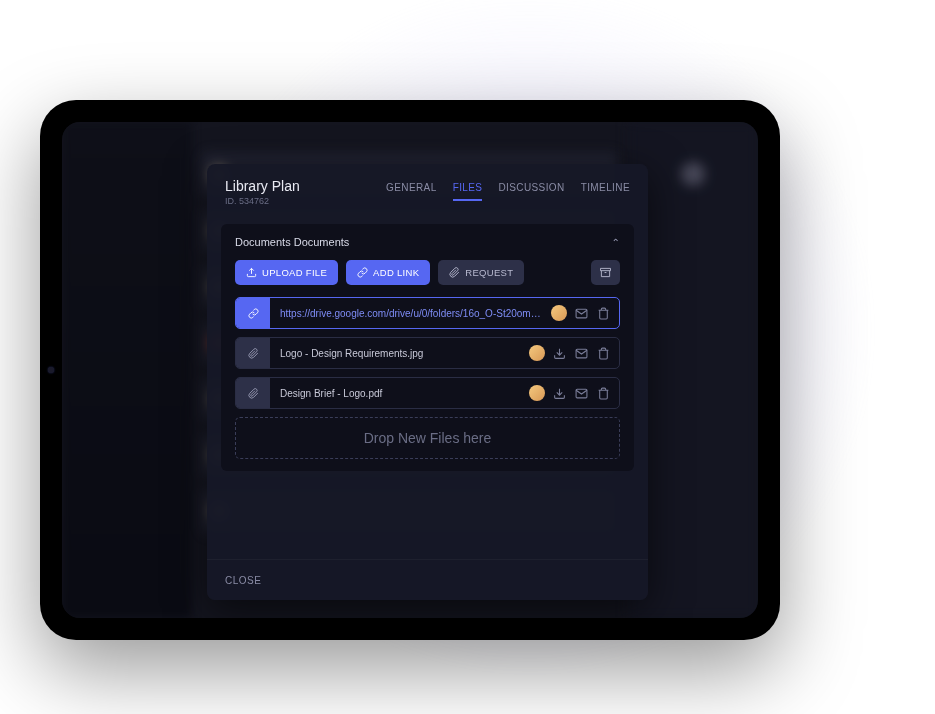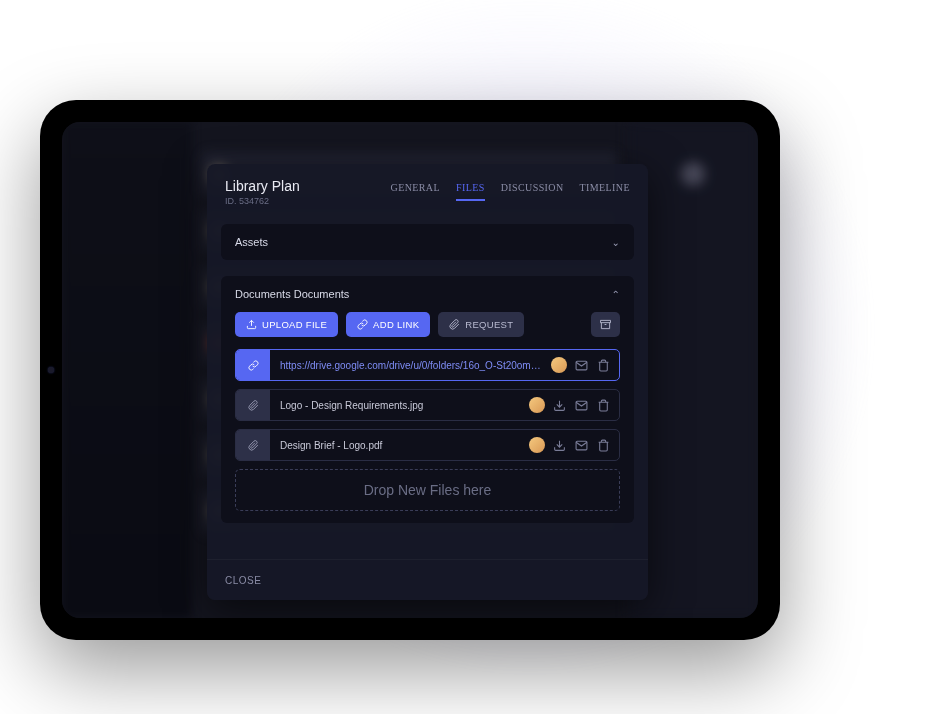--- a/index.html
+++ b/index.html
@@ -118,21 +118,20 @@
       font-size: 9px;
       color: #6a6d85;
     }
     .tabs {
       display: flex;
       gap: 16px;
       font-size: 10px;
       font-weight: 500;
       letter-spacing: 0.4px;
       margin-top: 4px;
-      font-family: Liberation Serif, serif;
     }
     .tab {
       color: #8a8ca5;
       padding-bottom: 6px;
       cursor: pointer;
     }
     .tab.active {
       color: #5667f2;
       border-bottom: 2px solid #5667f2;
     }
@@ -300,26 +299,20 @@
           <div class="modal-sub">ID. 534762</div>
         </div>
         <div class="tabs">
           <div class="tab">GENERAL</div>
           <div class="tab active">FILES</div>
           <div class="tab">DISCUSSION</div>
           <div class="tab">TIMELINE</div>
         </div>
       </div>
 
-      <div class="section">
-        <div class="section-header">
-          <span>Assets</span>
-          <span class="chev">⌄</span>
-        </div>
-      </div>
 
       <div class="section">
         <div class="section-header">
           <span>Documents Documents</span>
           <span class="chev">⌃</span>
         </div>
 
         <div class="actions-row">
           <button class="btn primary">
             <svg viewBox="0 0 24 24" stroke-width="2">

